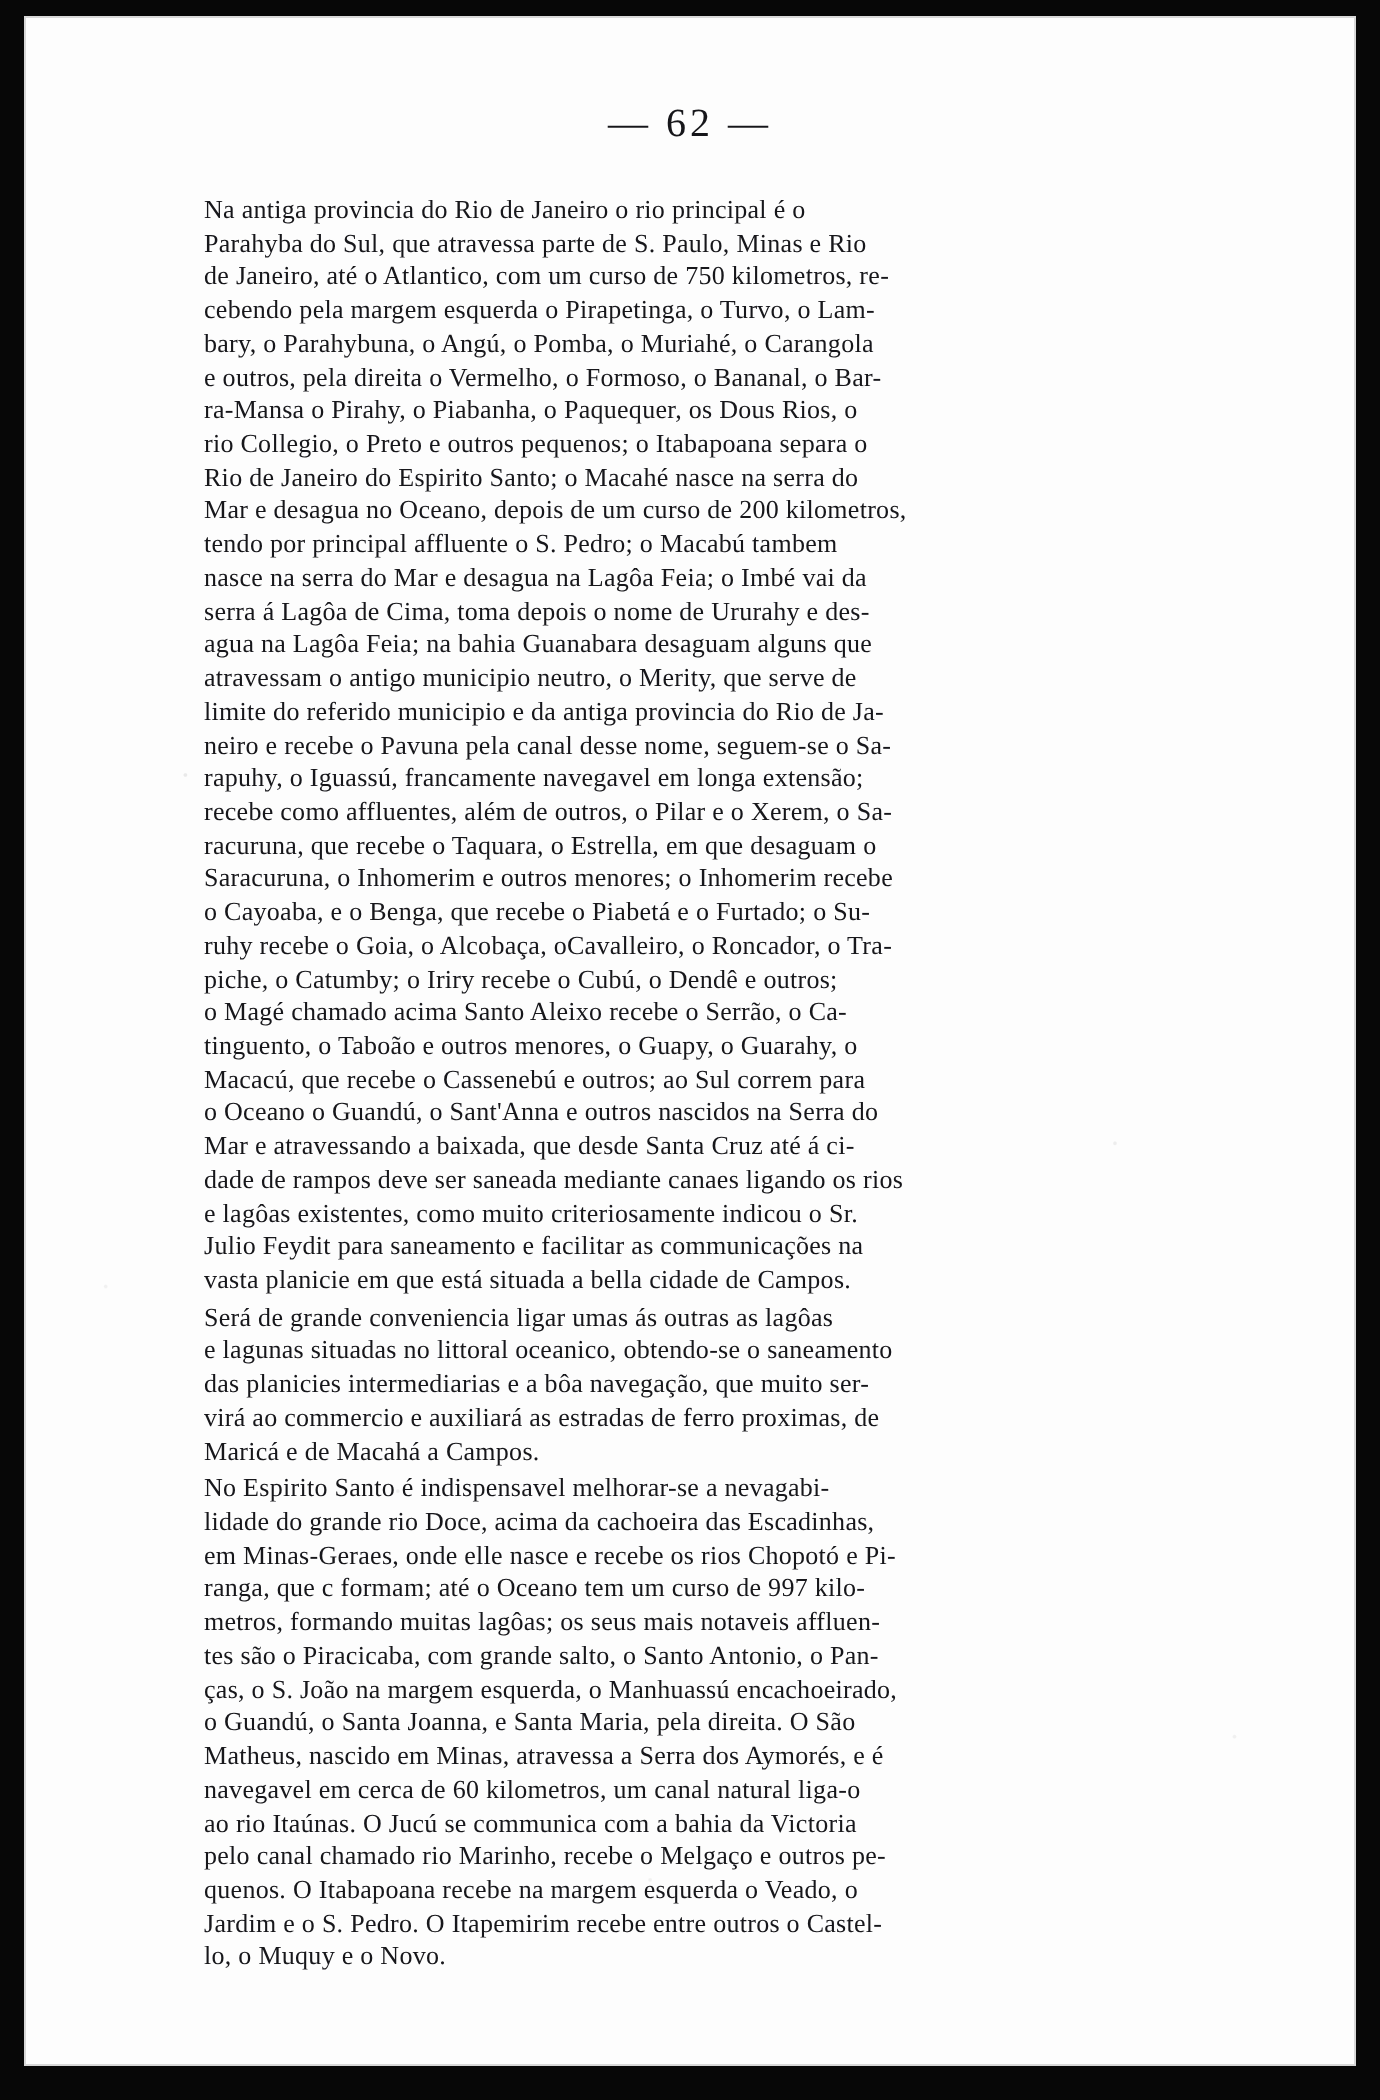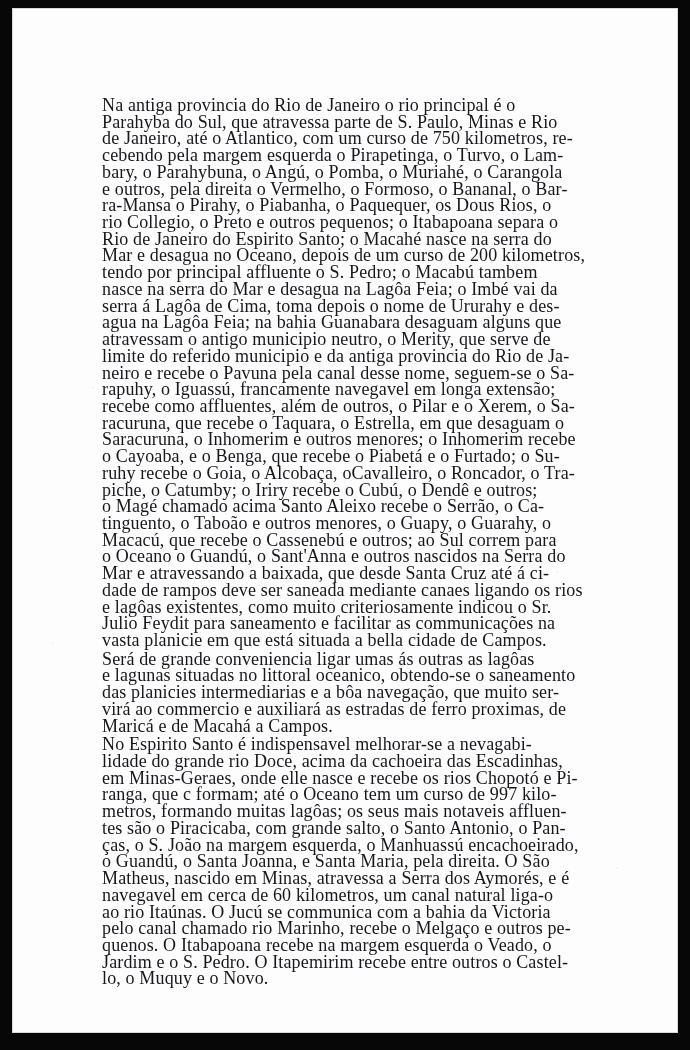--- a/index.html
+++ b/index.html
@@ -62,21 +62,21 @@
     font-family: "Liberation Serif", "DejaVu Serif", serif;
   }
 
   
   #body-text {
     position: absolute;
     left: 89px;
     top: 88px;
     width: 498px;
     color: #17171b;
-    font-size: 18px;
+    font-size: 13px;
     line-height: 16.72px;
     letter-spacing: .14px;
   }
 
   .para {
     margin: 0;
     white-space: pre-line;
     text-indent: 0;
   }
   .para + .para {
@@ -90,20 +90,21 @@
   }
 </style>
 </head>
 <body>
 
 <div id="scan-bed">
   <div id="paper">
 
     <div id="grain"></div>
 
+    <div id="folio">—  62  —</div>
 
     <div id="body-text">
       <p class="para">      Na antiga provincia do Rio de Janeiro o rio principal é o
 Parahyba do Sul, que atravessa parte de S. Paulo, Minas e Rio
 de Janeiro, até o Atlantico, com um curso de 750 kilometros, re-
 cebendo pela margem esquerda o Pirapetinga, o Turvo, o Lam-
 bary, o Parahybuna, o Angú, o Pomba, o Muriahé, o Carangola
 e outros, pela direita o Vermelho, o Formoso, o Bananal, o Bar-
 ra-Mansa o Pirahy, o Piabanha, o Paquequer, os Dous Rios, o
 rio Collegio, o Preto e outros pequenos; o Itabapoana separa o

